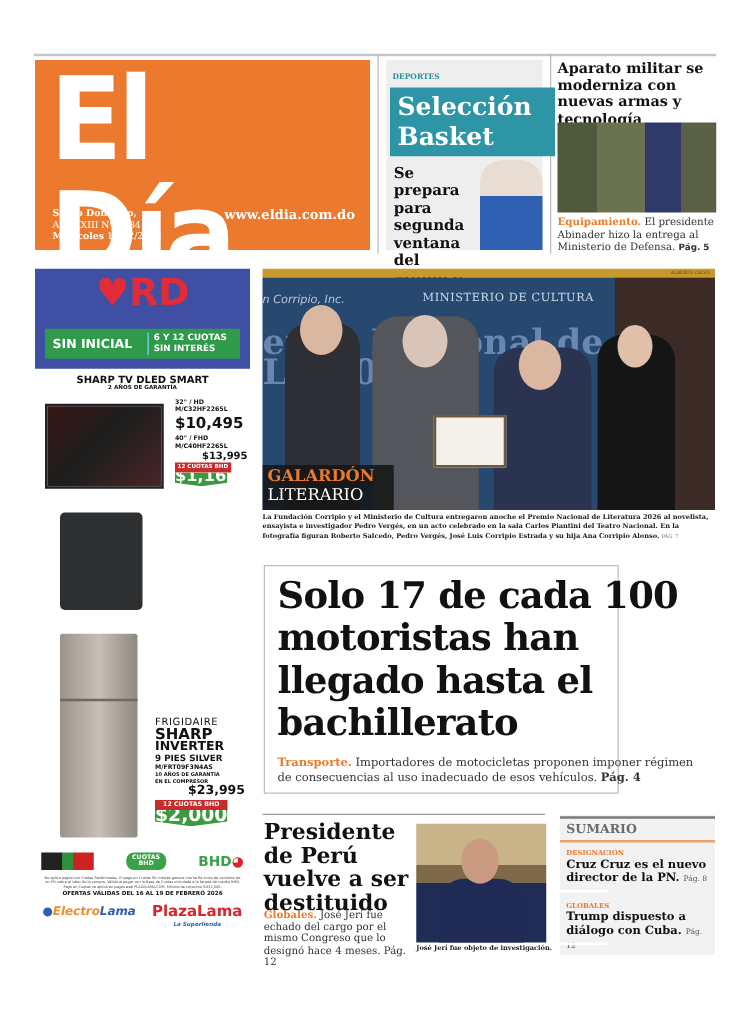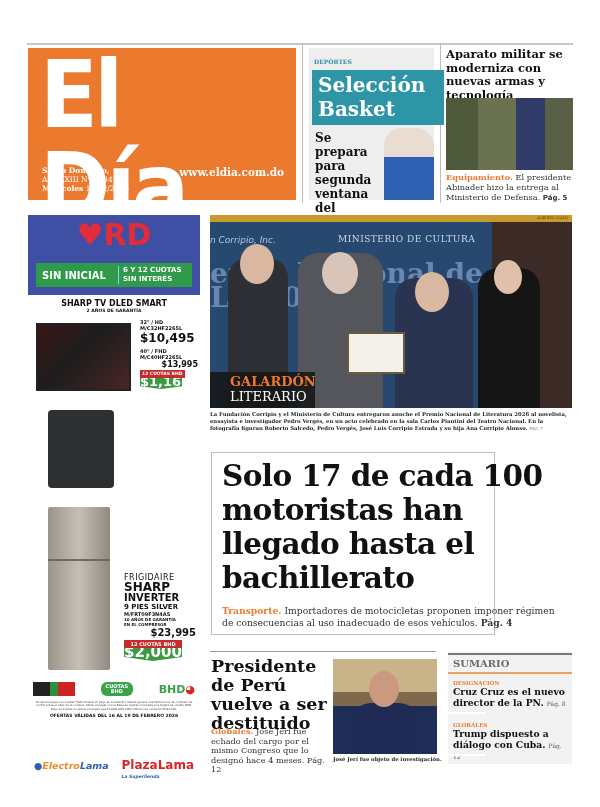--- a/index.html
+++ b/index.html
@@ -56,41 +56,41 @@
   .ad .fridge-info .t { font-size: 10px; line-height: 10px; }
   .ad .redtag { background: #c62c2c; color: #fff; font-size: 5px; padding: 1px 3px; width: 58px; text-align: center; margin-top: 2px; }
   .ad .gbox2 { background: #3b9a3f; color: #fff; font-size: 15px; font-weight: bold; width: 58px; text-align: center; padding: 1px 0 6px; clip-path: polygon(0 0,100% 0,100% 70%,50% 100%,0 70%); }
   .ad .foot { position: absolute; left: 0; top: 465px; width: 172px; font-family: "DejaVu Sans", sans-serif; }
   .ad .logos-row { display: flex; justify-content: space-between; align-items: center; padding: 0 5px; height: 18px; }
   .ad .cards { width: 42px; height: 14px; background: linear-gradient(90deg, #222 0 40%, #2f8f3f 40% 60%, #c22 60%); }
   .ad .cuotas { background: #3aa34a; color: #fff; font-size: 5px; font-weight: bold; padding: 2px 5px; border-radius: 6px; text-align: center; line-height: 5px; }
   .ad .bhd { color: #3aa34a; font-weight: bold; font-size: 11px; }
   .ad .fine { font-size: 2.8px; text-align: center; color: #444; padding: 3px 6px 0; line-height: 3.4px; }
   .ad .valid { font-size: 4.5px; font-weight: bold; text-align: center; margin-top: 2px; }
-  .ad .stores { display: flex; justify-content: space-between; padding: 6px 6px 0; align-items: flex-start; margin-top: 36px; }
+  .ad .stores { display: flex; justify-content: space-between; padding: 6px 6px 0; align-items: flex-start; }
   .ad .el { font-size: 9.5px; font-style: italic; font-weight: bold; color: #f08a2a; }
   .ad .el .lama { color: #2d5fb0; }
-  .ad .pl { font-size: 12px; font-weight: bold; color: #d6252c; line-height: 11px; text-align: left; }
+  .ad .pl { font-size: 12px; font-weight: bold; color: #d6252c; line-height: 11px; text-align: center; }
   .ad .pl small { display: block; font-size: 4.5px; color: #2d5fb0; font-style: italic; }
 
   
   .photo-bar { position: absolute; left: 210px; top: 215px; width: 362px; height: 7px; background: #c89a2e; }
   .photo-bar span { position: absolute; right: 4px; top: 0; font-size: 3.5px; color: #5a3b0a; line-height: 7px; }
   .mainphoto { position: absolute; left: 210px; top: 222px; width: 362px; height: 186px; background: linear-gradient(90deg, #27496f 0 78%, #3b2a25 78%); overflow: hidden; }
   .mainphoto .ministerio { position: absolute; left: 128px; top: 12px; font-size: 9px; color: #cfd9ea; letter-spacing: 0.5px; }
   .mainphoto .corripio { position: absolute; left: 0; top: 2px; font-family: "DejaVu Sans", sans-serif; font-style: italic; font-size: 9px; color: #b8c6da; margin-top: 11px; }
   .mainphoto .premio { position: absolute; left: 0; top: 40px; font-size: 28px; font-weight: bold; color: #7592bd; line-height: 24px; opacity: 0.85; }
   .mainphoto .p { position: absolute; bottom: 0; border-radius: 20px 20px 0 0; }
   .mainphoto .p1 { left: 18px; width: 60px; height: 150px; background: #2e2f34; }
   .mainphoto .p2 { left: 88px; width: 85px; height: 155px; background: #55565b; }
   .mainphoto .p3 { left: 185px; width: 78px; height: 130px; background: #2a3450; }
   .mainphoto .p4 { left: 268px; width: 62px; height: 140px; background: #151515; }
   .mainphoto .head { position: absolute; border-radius: 50%; background: #d9b7a0; }
   .mainphoto .cert { position: absolute; left: 137px; top: 110px; width: 58px; height: 42px; background: #f3f1ea; border: 2px solid #6b5b3a; }
-  .mainphoto .galardon { position: absolute; left: 0; bottom: 0; width: 105px; height: 36px; background: rgba(20,20,20,0.85); padding: 3px 20px; }
+  .mainphoto .galardon { position: absolute; left: 0; bottom: 0; width: 105px; height: 36px; background: rgba(20,20,20,0.85); padding: 3px 4px; }
   .mainphoto .galardon .a { font-size: 13px; font-weight: bold; color: #ec7a2e; line-height: 14px; }
   .mainphoto .galardon .b { font-size: 13px; color: #fff; line-height: 15px; }
   .caption { position: absolute; left: 210px; top: 411px; width: 362px; font-size: 5.3px; line-height: 7px; font-weight: bold; color: #222; }
 
   
   .lead { position: absolute; left: 211px; top: 452px; width: 284px; height: 183px; border: 1px solid #bfbfbf; }
   .lead .h { position: absolute; left: 10px; top: 6px; width: 345px; font-size: 29.5px; font-weight: bold; line-height: 34px; letter-spacing: -0.6px; }
   .lead .d { position: absolute; left: 10px; top: 152px; width: 345px; font-size: 9.2px; line-height: 12px; color: #333; }
 
   

